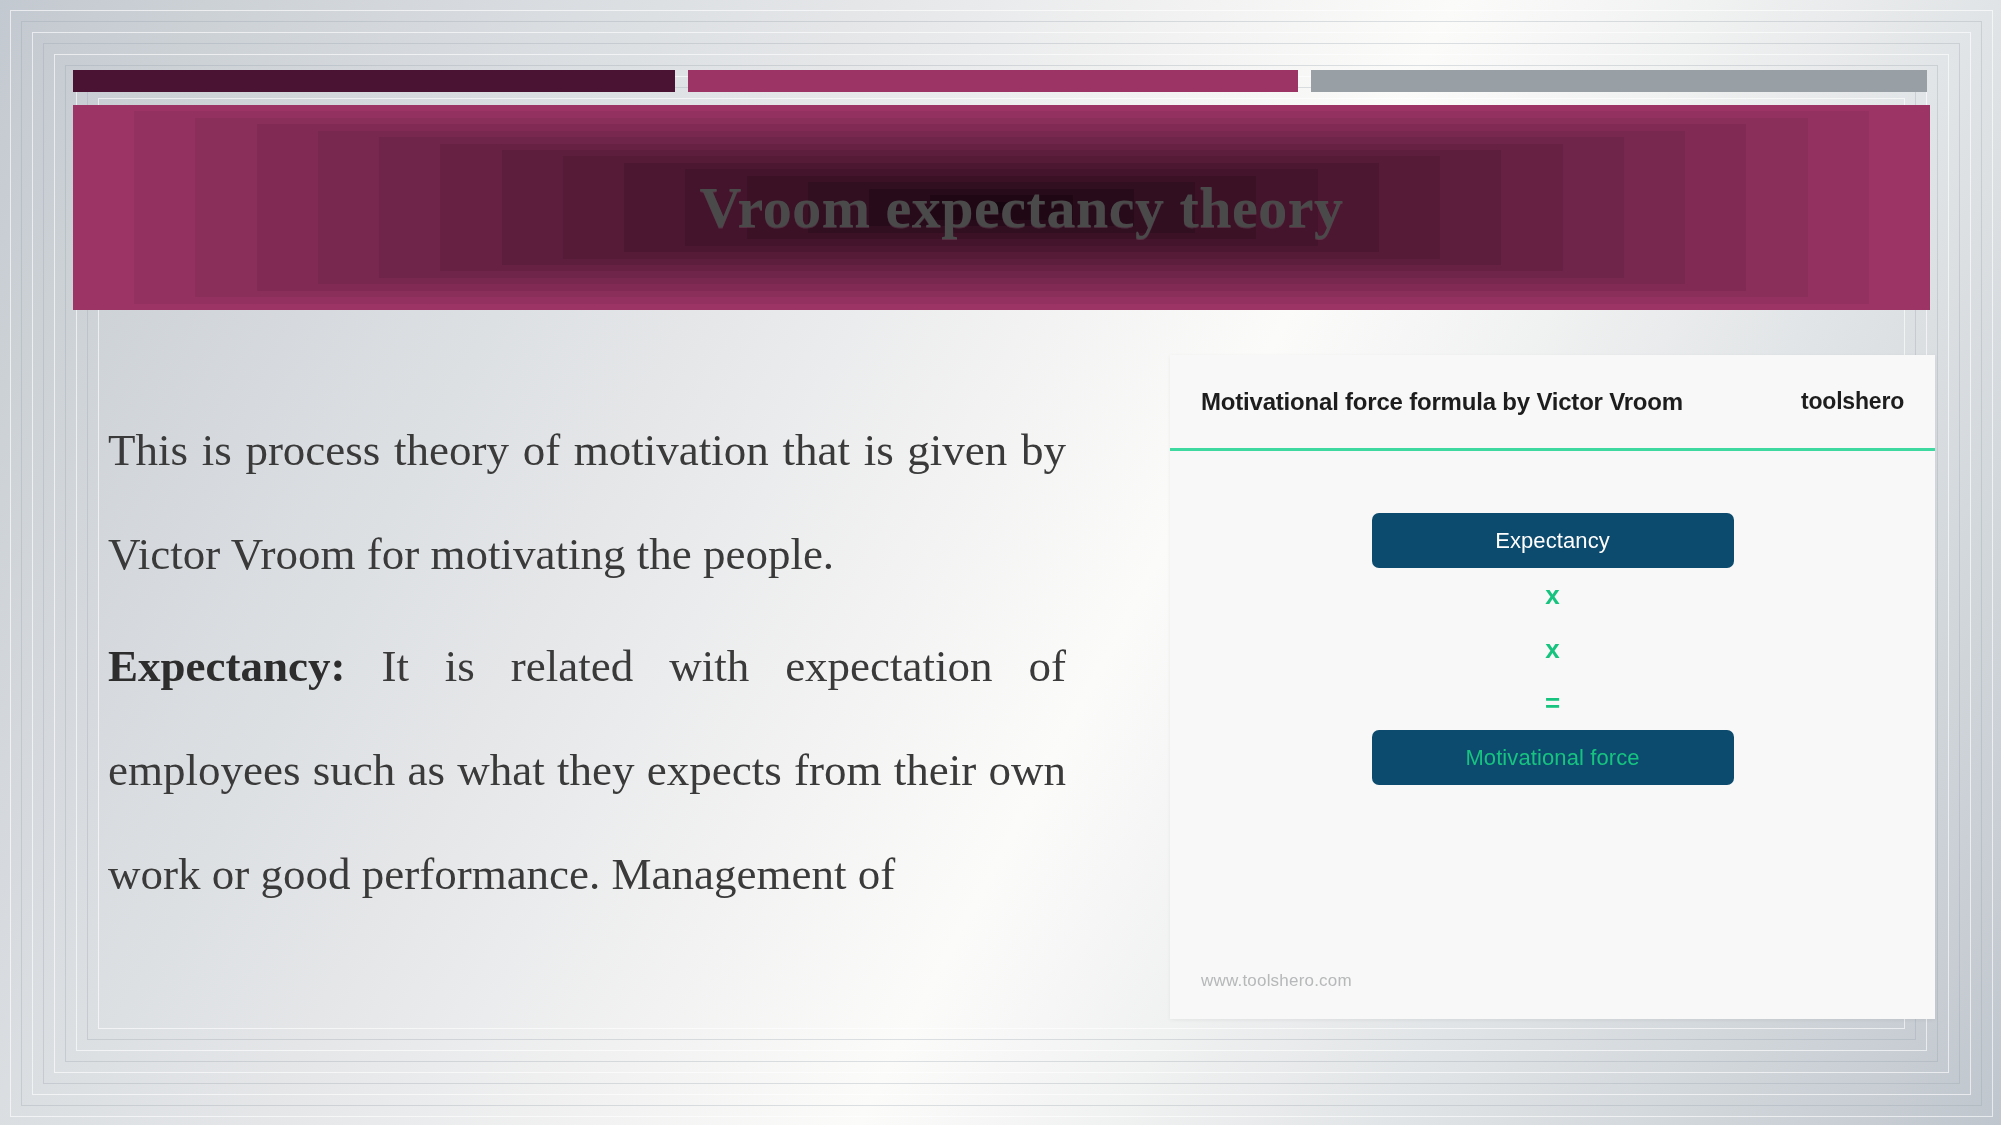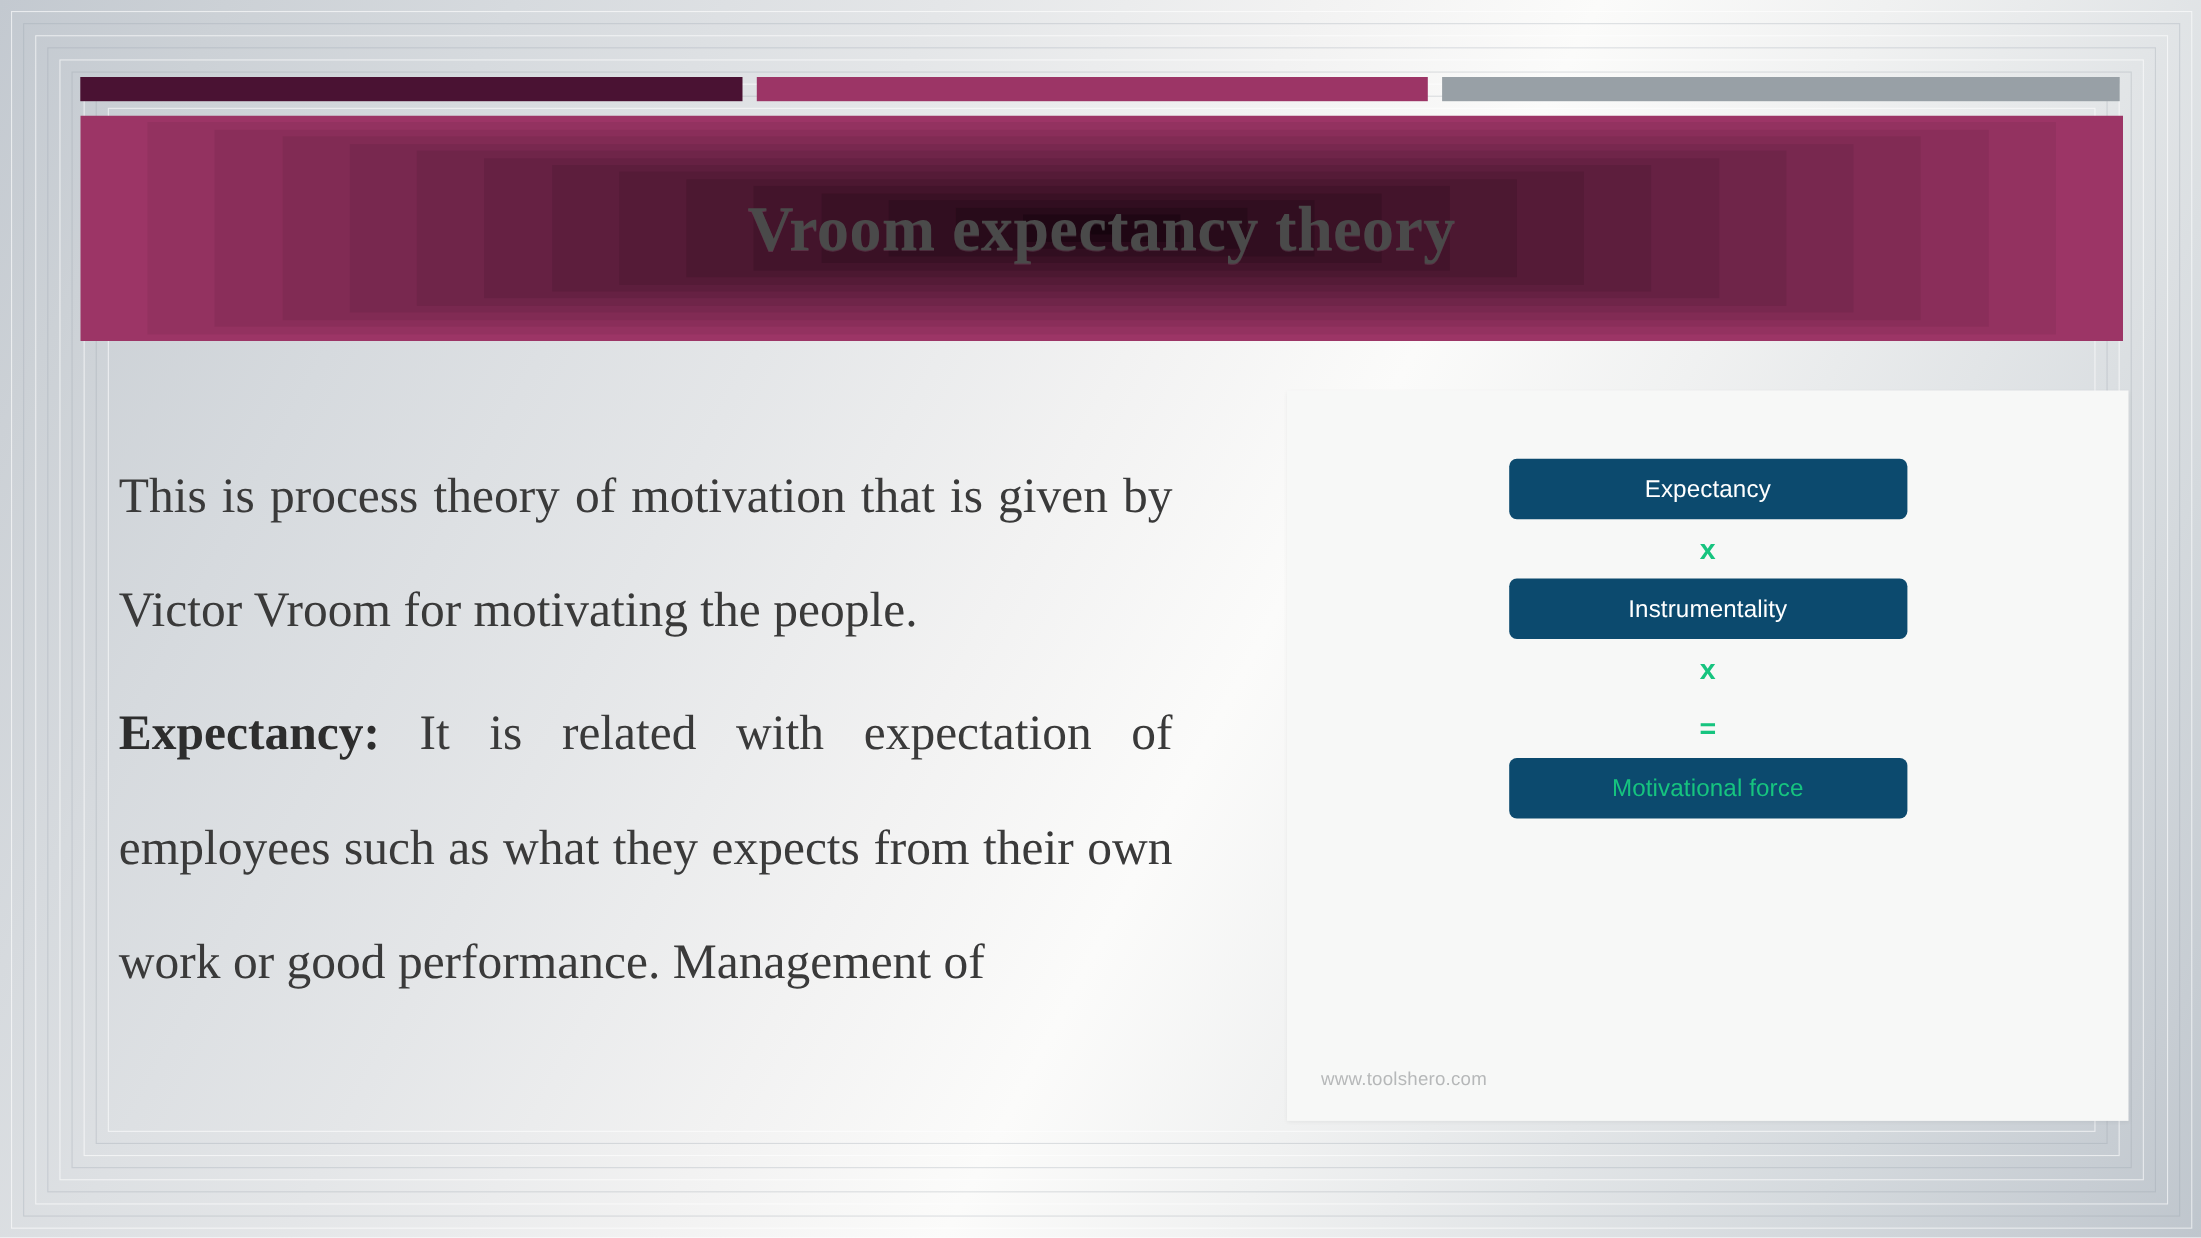--- a/index.html
+++ b/index.html
@@ -61,20 +61,21 @@
   .bar-seg.grey  { width: 616px;  background: #98a0a6; }
 
   
   #title-banner {
     position: absolute;
     left: 73px;
     top: 105px;
     width: 1857px;
     height: 205px;
     overflow: hidden;
+    padding-left: 40px;
   }
   .tunnel-ring {
     position: absolute;
     box-sizing: border-box;
   }
   #title-text {
     position: absolute;
     left: 0;
     top: 0;
     width: 100%;
@@ -227,24 +228,27 @@
       </div>
     <div id="title-text">Vroom expectancy theory</div>
   </div>
 
   <div id="body-copy">
     <p>This is process theory of motivation that is given by Victor Vroom for motivating the people.</p>
     <p><span class="lead-bold">Expectancy:</span><span> It is related with expectation of employees such as what they expects from their own work or good performance. Management of</span></p>
   </div>
 
   <div id="ts-card">
+    <div id="ts-head">
+      <div id="ts-title">Motivational force formula by Victor Vroom</div>
+      <div id="ts-brand">toolshero</div>
+    </div>
     <div id="ts-body">
         <div class="ts-box">Expectancy</div>
         <div class="ts-op">x</div>
-        <div class="ts-box">Instrumentality</div>
         <div class="ts-op">x</div>
         <div class="ts-op">=</div>
         <div class="ts-box result">Motivational force</div>
       </div>
     <div id="ts-footer">www.toolshero.com</div>
   </div>
 
 </div>
 
 </body></html>

